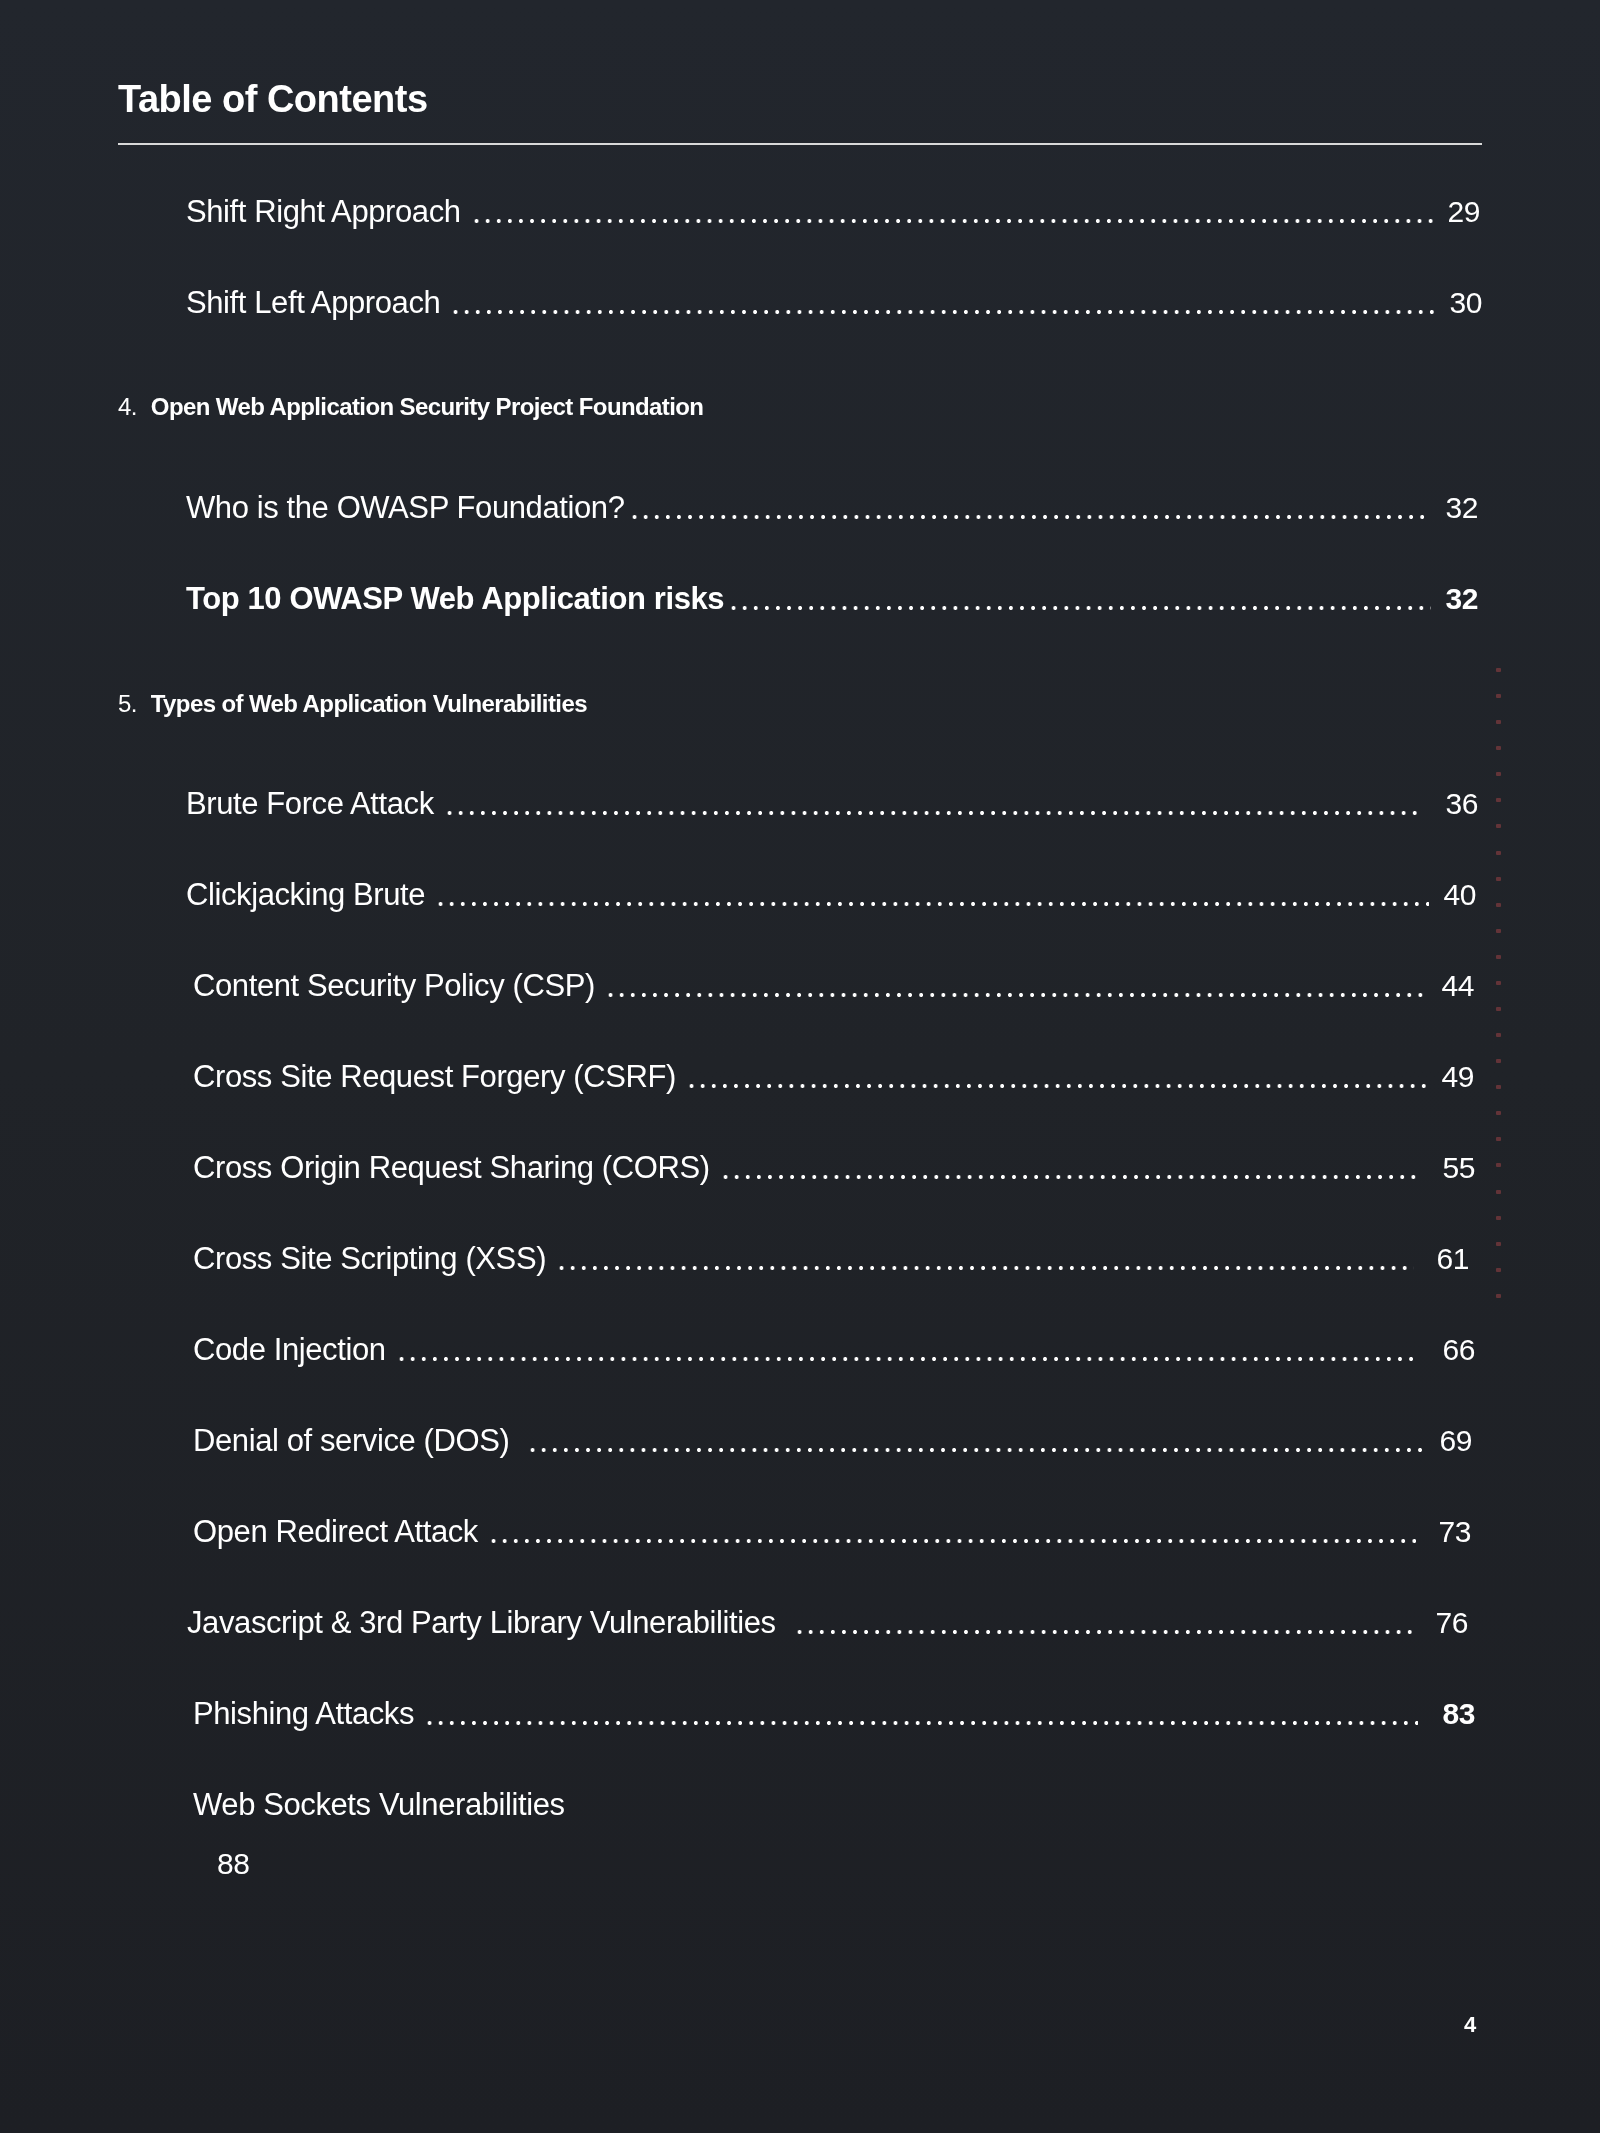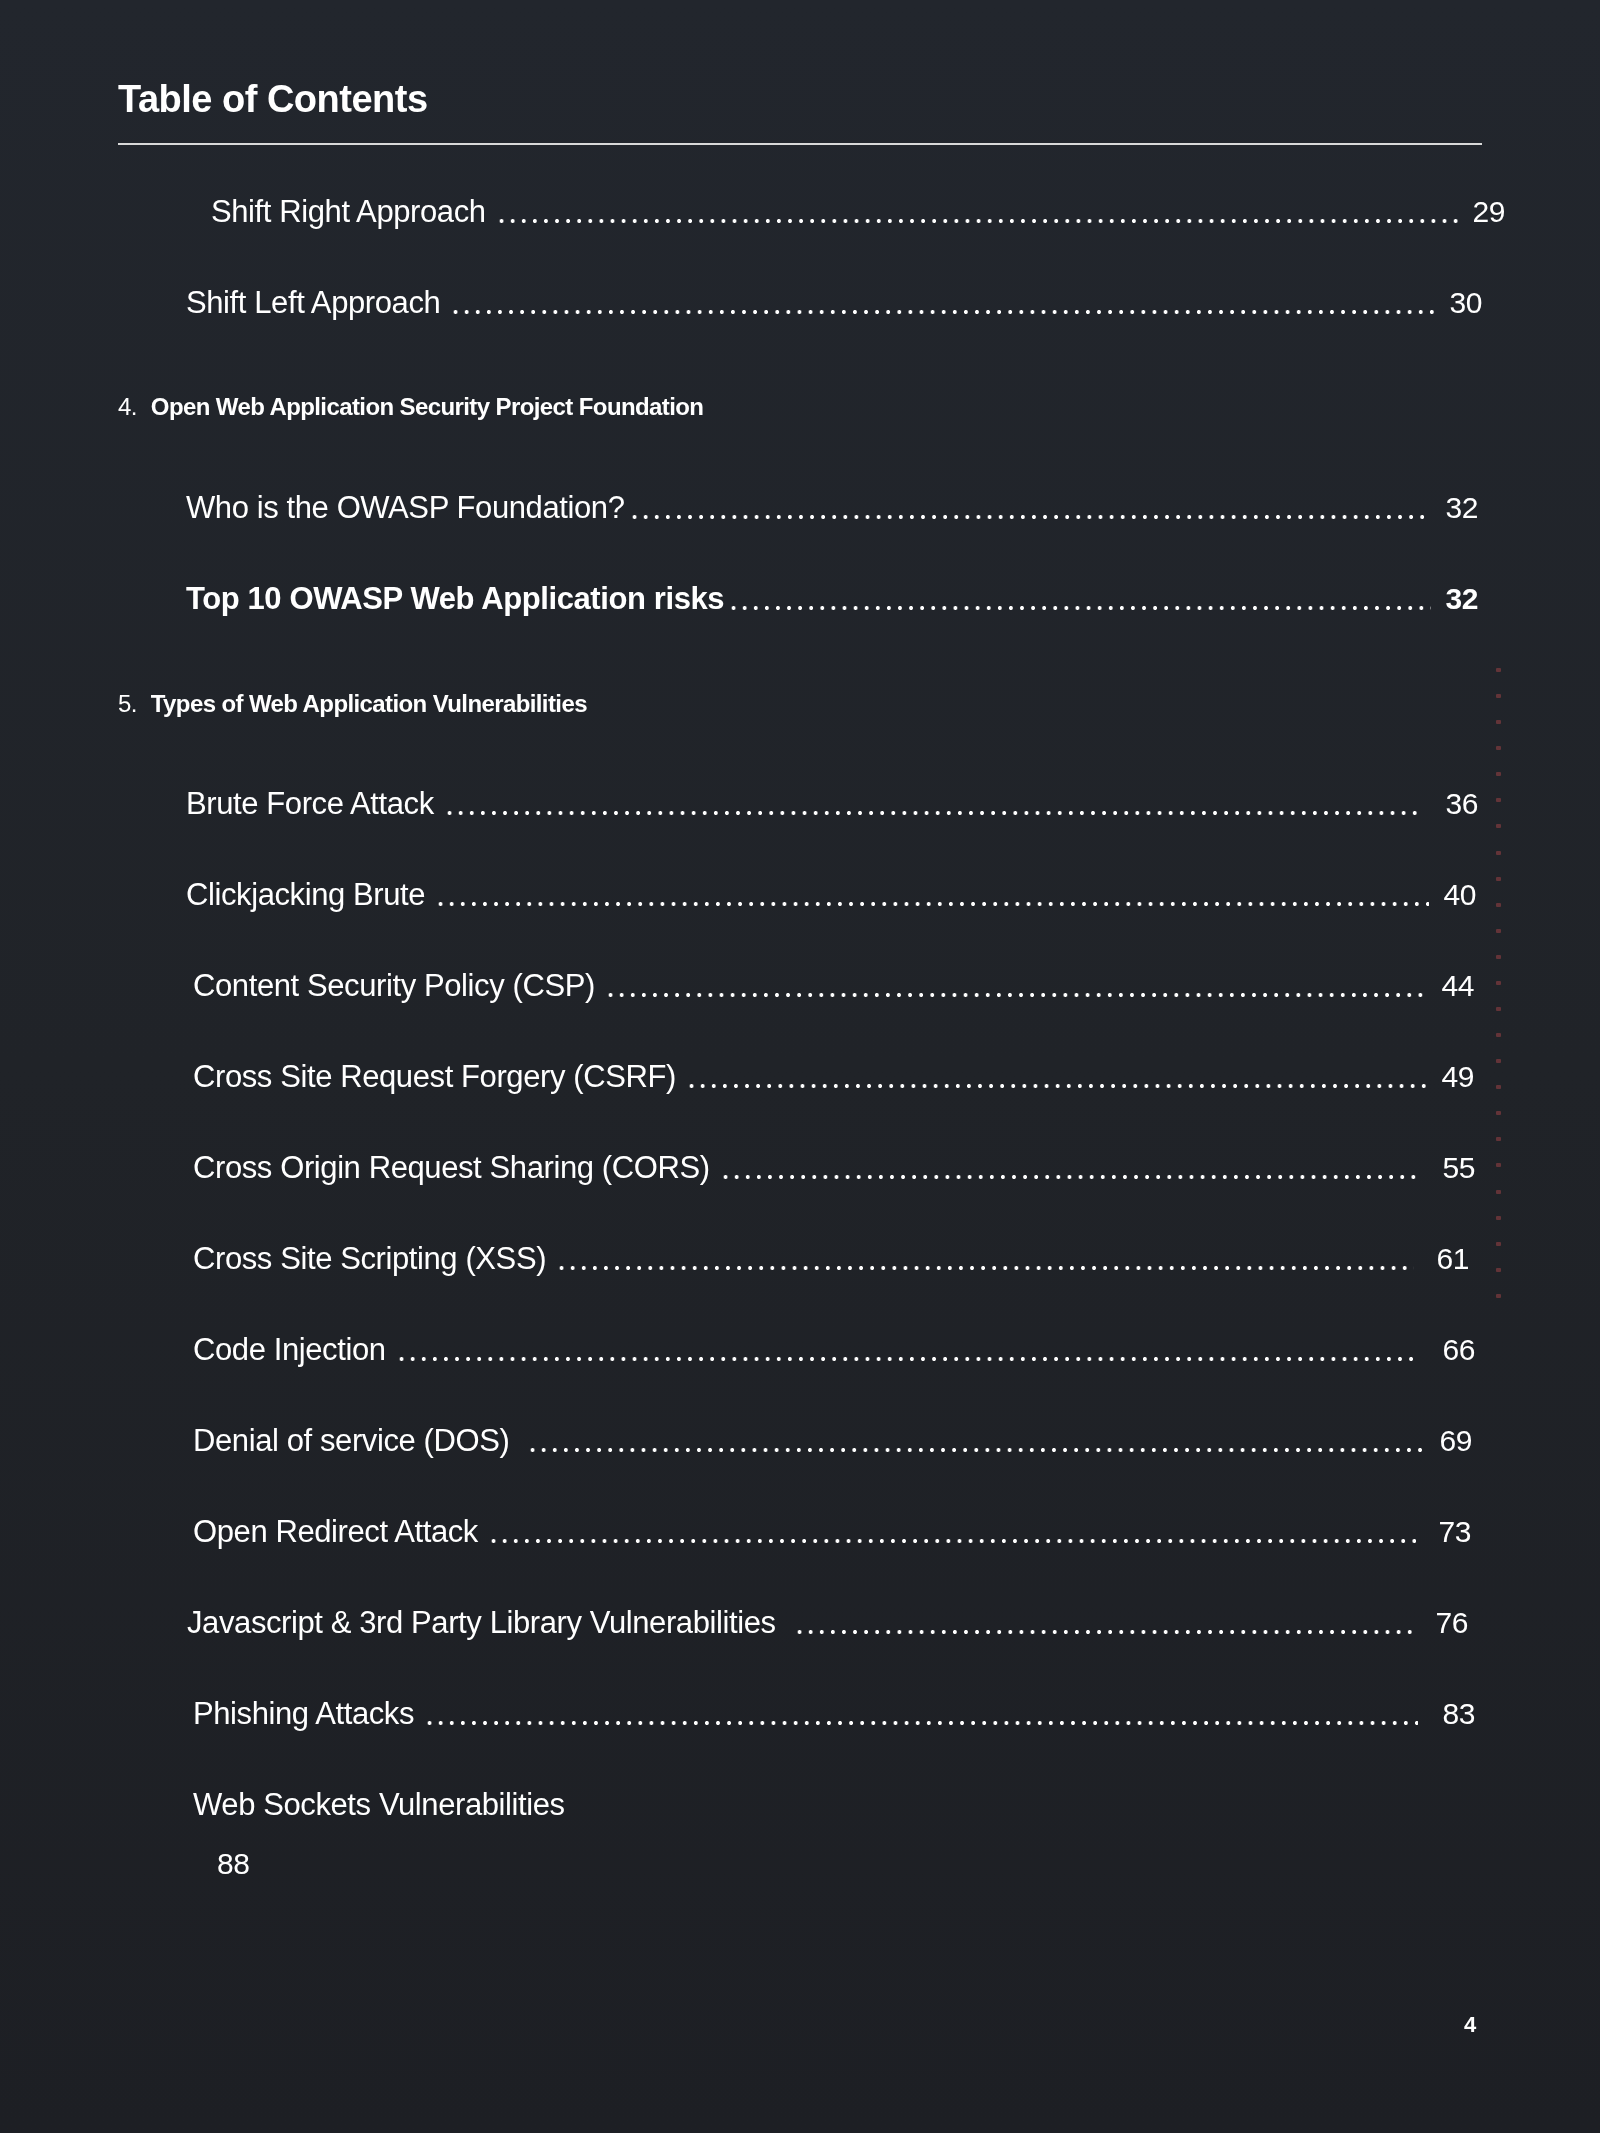--- a/index.html
+++ b/index.html
@@ -107,21 +107,21 @@
     }
   </style>
 </head>
 <body>
 
 <div class="page">
 
   <h1 class="toc-title">Table of Contents</h1>
   <div class="toc-rule"></div>
 
-  <div class="toc-entry" style="left:186px; top:194px; width:1294px;margin-left:25px;">
+  <div class="toc-entry" style="left:186px; top:194px; width:1294px;">
     <span class="label">Shift Right Approach</span>
     <span class="leader"></span>
     <span class="pg">29</span>
   </div>
   <div class="toc-entry" style="left:186px; top:285px; width:1296px;">
     <span class="label">Shift Left Approach</span>
     <span class="leader"></span>
     <span class="pg">30</span>
   </div>
 
@@ -190,21 +190,21 @@
     <span class="pg" style="padding-left:22px;">73</span>
   </div>
   <div class="toc-entry" style="left:187px; top:1605px; width:1281px;gap:8px;">
     <span class="label">Javascript &amp; 3rd Party Library Vulnerabilities</span>
     <span class="leader"></span>
     <span class="pg">76</span>
   </div>
   <div class="toc-entry" style="left:193px; top:1696px; width:1282px;">
     <span class="label">Phishing Attacks</span>
     <span class="leader"></span>
-    <span class="pg" style="padding-left:24px;">83</span>
+    <span class="pg" style="padding-left:24px;font-weight:bold;">83</span>
   </div>
   <div class="toc-entry" style="left:193px; top:1787px; width:1284px;flex-direction:column;">
     <span class="label">Web Sockets Vulnerabilities</span>
     <span class="leader"></span>
     <span class="pg" style="padding-left:24px;">88</span>
   </div>
 
   <div class="side-marks">
     <span></span>
       <span></span>

